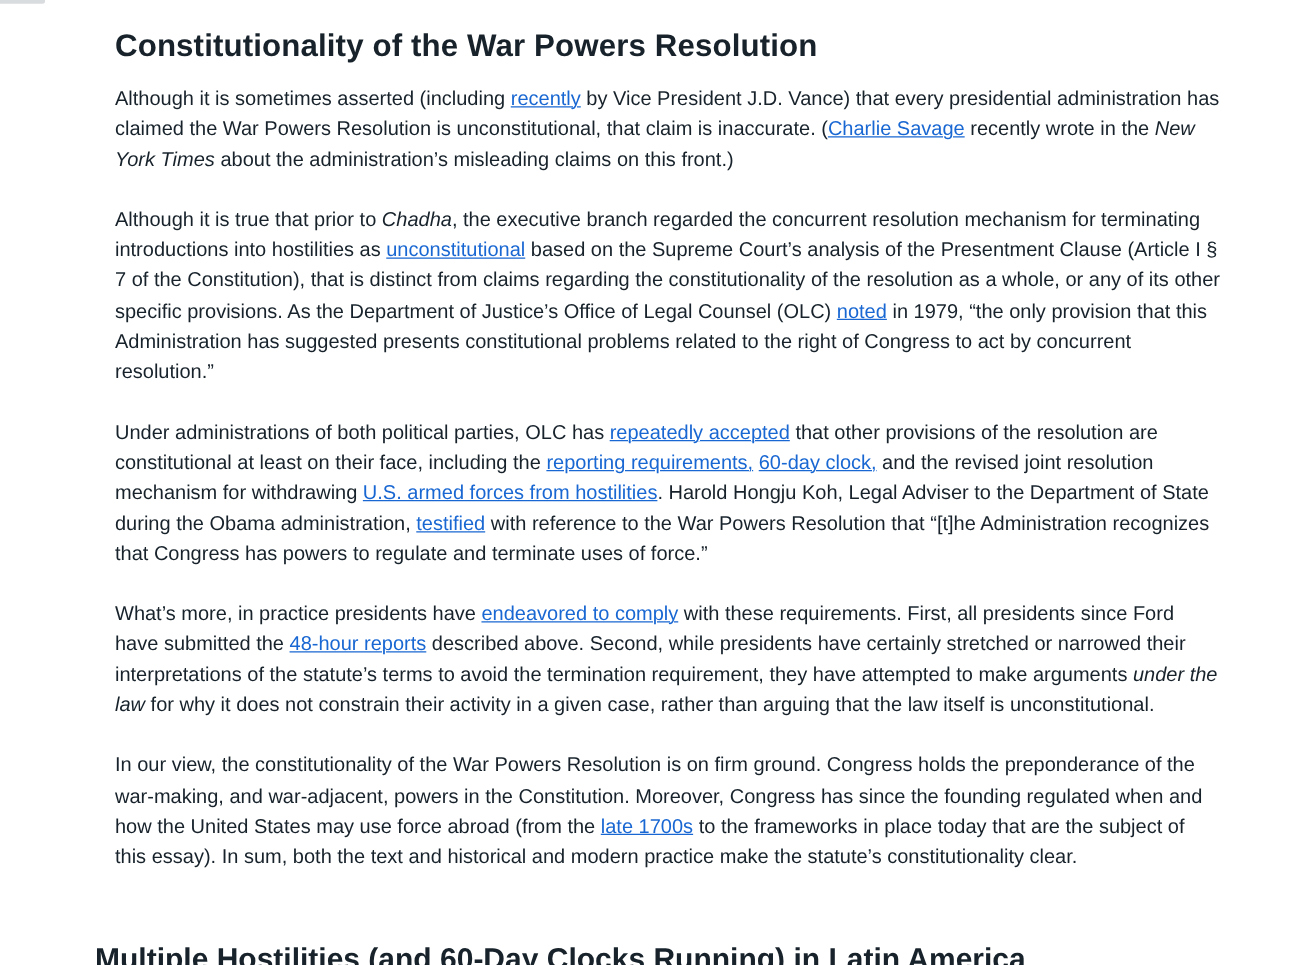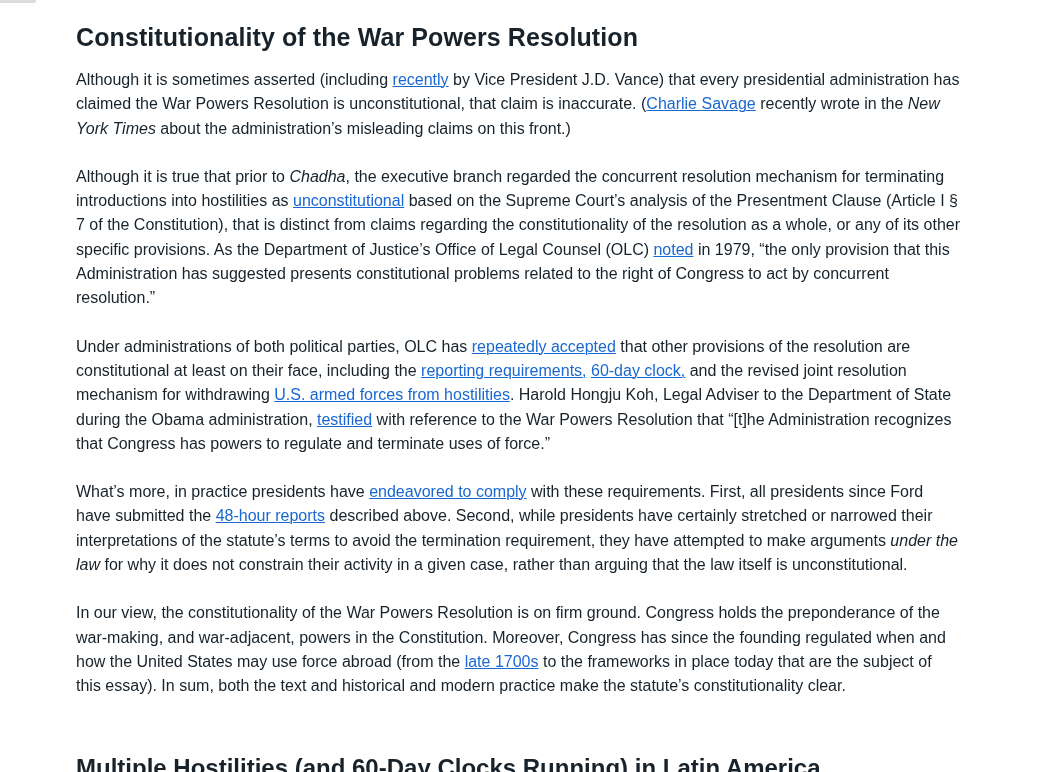--- a/index.html
+++ b/index.html
@@ -20,21 +20,21 @@
   }
   .artifact {
     position: absolute;
     left: 0; top: 0;
     width: 36px; height: 3px;
     background: #d9dcdf;
     border-radius: 0 0 2px 0;
   }
   .article {
     position: absolute;
-    left: 76px;
+    left: 92px;
     top: 0;
     width: 884px;
   }
   h1.page-title {
     font-size: 25px;
     line-height: 30px;
     font-weight: 700;
     letter-spacing: 0.1px;
     margin: 22px 0 16px 0;
     color: var(--ink);

